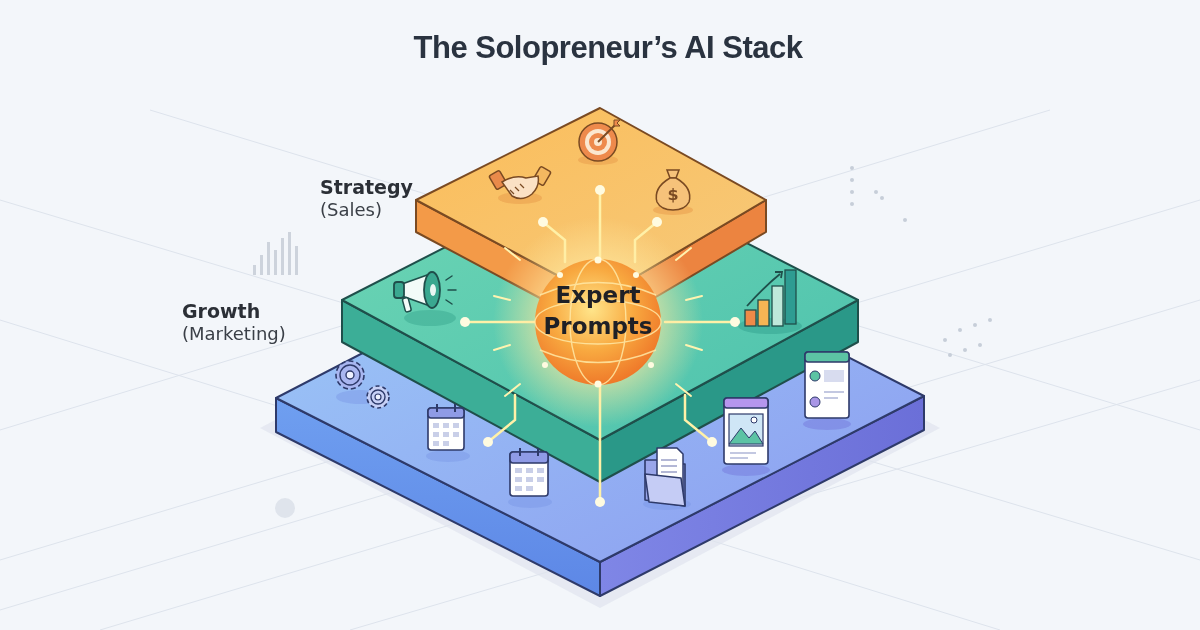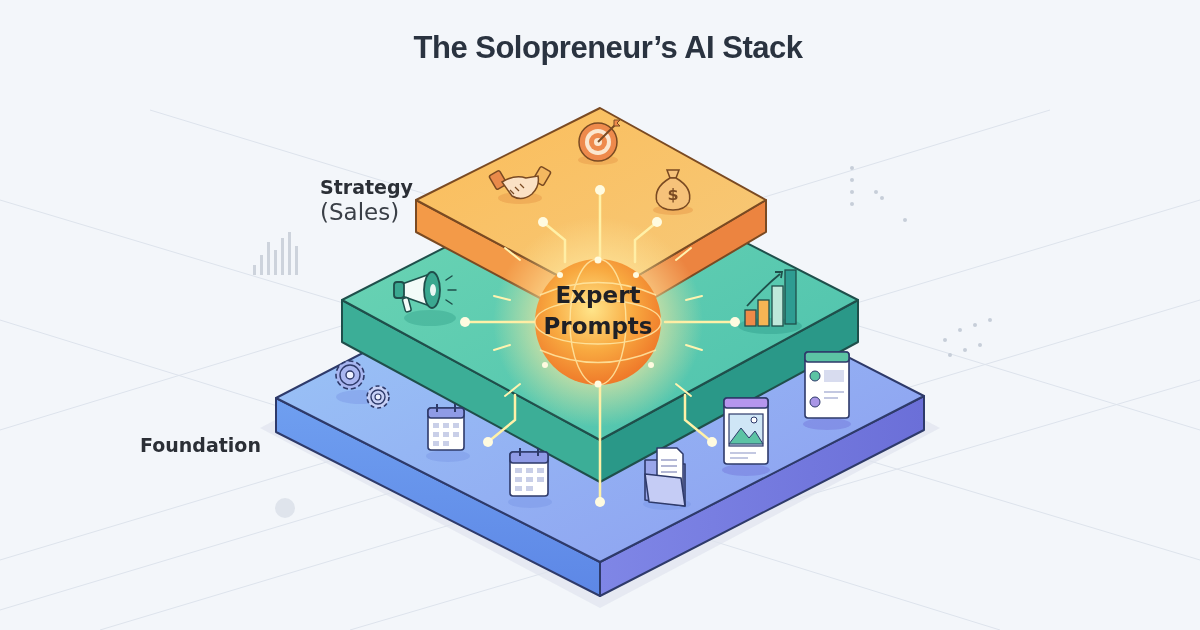--- a/index.html
+++ b/index.html
@@ -1,21 +1,21 @@
 <!DOCTYPE html>
 <html><head>
 <meta charset="utf-8">
 <style>
   html,body{margin:0;padding:0;}
   body{width:1200px;height:630px;overflow:hidden;background:#f3f6fa;font-family:"Liberation Sans",sans-serif;position:relative;}
   .stage{position:absolute;left:0;top:0;width:1200px;height:630px;}
   .title{position:absolute;left:8px;top:30px;width:1200px;text-align:center;font-size:31px;font-weight:bold;color:#2a3340;letter-spacing:-0.5px;font-family:"Liberation Sans",sans-serif;}
   .label{position:absolute;color:#2b2f36;font-family:"DejaVu Sans",sans-serif;line-height:1.2;}
   .label .main{font-size:19px;font-weight:bold;display:block;}
-  .label .sub{font-size:23px;color:#3a3f47;display:block;}
+  .label .sub{font-size:18px;color:#3a3f47;display:block;}
   .orb-text{position:absolute;left:520px;top:280px;width:156px;text-align:center;font-family:"DejaVu Sans",sans-serif;font-weight:bold;font-size:23px;line-height:31px;color:#1f2026;}
 </style>
 </head>
 <body>
 
 <div class="stage">
 
   <div class="title">The Solopreneur’s AI Stack</div>
 
   <svg width="1200" height="630" viewBox="0 0 1200 630" style="position:absolute;left:0;top:0;">
@@ -283,18 +283,21 @@
   <div class="orb-text">
     <span>Expert</span><br>
     <span>Prompts</span>
   </div>
 
   <div class="label" style="left:320px;top:176px;width:120px;">
     <span class="main">Strategy</span>
     <span class="sub">(Sales)</span>
   </div>
 
+  <div class="label" style="left:182px;top:300px;width:140px;">
+    <span class="main">Growth</span>
+    <span class="sub">(Marketing)</span>
+  </div>
 
   <div class="label" style="left:140px;top:434px;width:146px;">
-    <span class="main">Foundation</span>
   </div>
 
 </div>
 
 </body></html>

